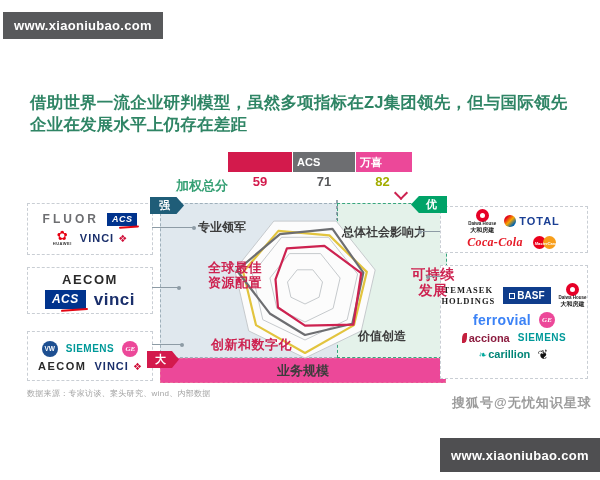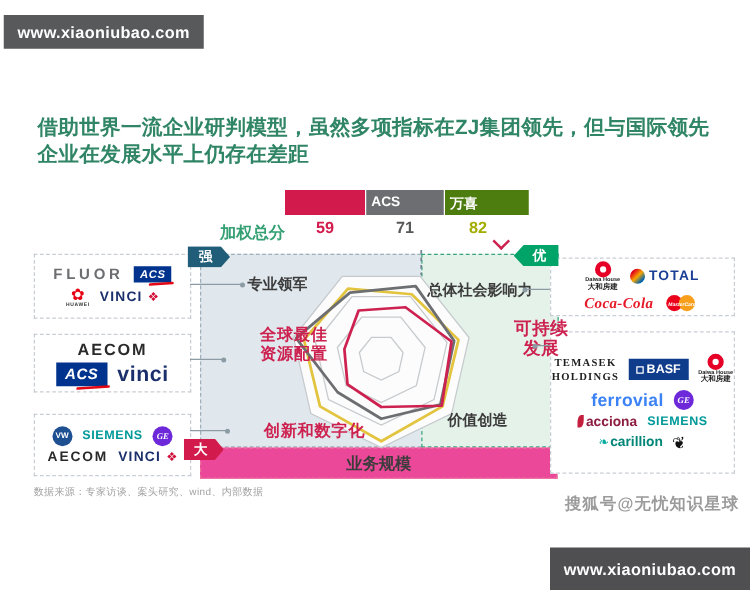--- a/index.html
+++ b/index.html
@@ -19,21 +19,21 @@
   
   #page-title{left:30px;top:92px;width:552px;color:#2f8565;font-weight:bold;
     font-size:16.5px;line-height:1.32;letter-spacing:.2px;}
 
   
   .legend-label{left:176px;top:177px;color:#35a074;font-weight:bold;font-size:13px;}
   .legend-cell{height:20px;top:152px;color:#fff;font-weight:bold;font-size:11px;
     display:flex;align-items:center;padding-left:4px;box-sizing:border-box;}
   #cell-zj{left:228px;width:64px;background:#d31a4c;}
   #cell-acs{left:293px;width:62px;background:#6d6e71;}
-  #cell-wx{left:356px;width:67px;background:#4d7c0f;}
+  #cell-wx{left:356px;width:56px;background:#ec4899;}
   .legend-score{top:174px;font-weight:bold;font-size:13px;text-align:center;}
   #score-zj{left:228px;width:64px;color:#d31a4c;}
   #score-acs{left:293px;width:62px;color:#58595b;}
   #score-wx{left:356px;width:53px;color:#a3ad00;}
   #legend-arrow{left:396px;top:188px;width:8px;height:8px;
     border-right:2.5px solid #cd2250;border-bottom:2.5px solid #cd2250;
     transform:rotate(45deg);}
 
   
   #panel-left{left:160px;top:203px;width:177px;height:155px;background:#e0e8ee;
@@ -54,21 +54,21 @@
     clip-path:polygon(22% 0,100% 0,100% 100%,22% 100%,0 50%);padding-left:5px;box-sizing:border-box;}
   #pill-big{left:147px;top:351px;width:32px;background:#d31a4c;
     clip-path:polygon(0 0,78% 0,100% 50%,78% 100%,0 100%);padding-right:5px;box-sizing:border-box;}
 
   
   #radar-svg{left:160px;top:203px;width:287px;height:155px;overflow:visible;}
   .rlabel{position:absolute;font-size:12px;font-weight:bold;color:#3c3c3c;z-index:4;white-space:nowrap;}
   .rlabel.crimson{color:#cd2250;font-size:13px;letter-spacing:.5px;margin-left:25px;}
   #lbl-professional{left:198px;top:219px;}
   #lbl-social{left:342px;top:224px;}
-  #lbl-sustainable{left:379px;top:254px;text-align:center;width:58px;line-height:1.15;font-size:14px;}
+  #lbl-sustainable{left:379px;top:266px;text-align:center;width:58px;line-height:1.15;font-size:14px;}
   #lbl-value{left:358px;top:328px;}
   #lbl-innovation{left:186px;top:336px;}
   #lbl-resource{left:182px;top:261px;text-align:center;width:56px;line-height:1.15;}
 
   
   .connector{position:absolute;height:0;border-top:1px solid #8d9ba5;z-index:4;}
   .connector::after{content:'';position:absolute;width:4px;height:4px;border-radius:50%;
     background:#8d9ba5;top:-2.5px;}
   .dot-right::after{right:-2px;}
   .dot-left::after{left:-2px;}
@@ -98,21 +98,21 @@
   .huawei{display:flex;flex-direction:column;align-items:center;line-height:1;}
   .huawei .petal{color:#e60012;font-size:13px;}
   .huawei .hname{font-size:4px;font-weight:bold;color:#333;letter-spacing:.5px;}
   .vinci{color:#1a2f6b;font-weight:800;font-size:11px;letter-spacing:1px;}
   .vinci .vsym{color:#d0103a;font-size:10px;letter-spacing:0;}
   .aecom{color:#2a2a2a;font-weight:800;font-size:13px;letter-spacing:1.5px;}
   .vinci-lower{color:#1a2f6b;font-weight:800;font-size:17px;letter-spacing:.5px;line-height:1;}
   .circle-logo{border-radius:50%;color:#fff;display:flex;align-items:center;justify-content:center;
     font-weight:bold;flex:0 0 auto;}
   .vw{width:16px;height:16px;background:#1d4f91;font-size:6.5px;}
-  .ge{width:16px;height:16px;background:#6d28d9;font-size:7px;font-style:italic;
+  .ge{width:16px;height:16px;background:#ec4899;font-size:7px;font-style:italic;
     font-family:"Liberation Serif",serif;}
   .siemens{color:#009999;font-weight:800;font-size:10px;letter-spacing:.5px;}
   .daiwa{display:flex;flex-direction:column;align-items:center;line-height:1.1;}
   .daiwa .ring{width:13px;height:13px;border:4px solid #e60027;border-radius:50%;box-sizing:border-box;}
   .daiwa .den{font-size:4.5px;font-weight:bold;color:#222;}
   .daiwa .dcn{font-size:6px;font-weight:bold;color:#222;}
   .total-group{display:flex;align-items:center;gap:3px;}
   .total-sphere{width:12px;height:12px;border-radius:50%;
     background:linear-gradient(135deg,#e2001a 20%,#f7a600 50%,#0063af 80%);}
   .total-text{color:#1a3f94;font-weight:800;font-size:11px;letter-spacing:1px;}

